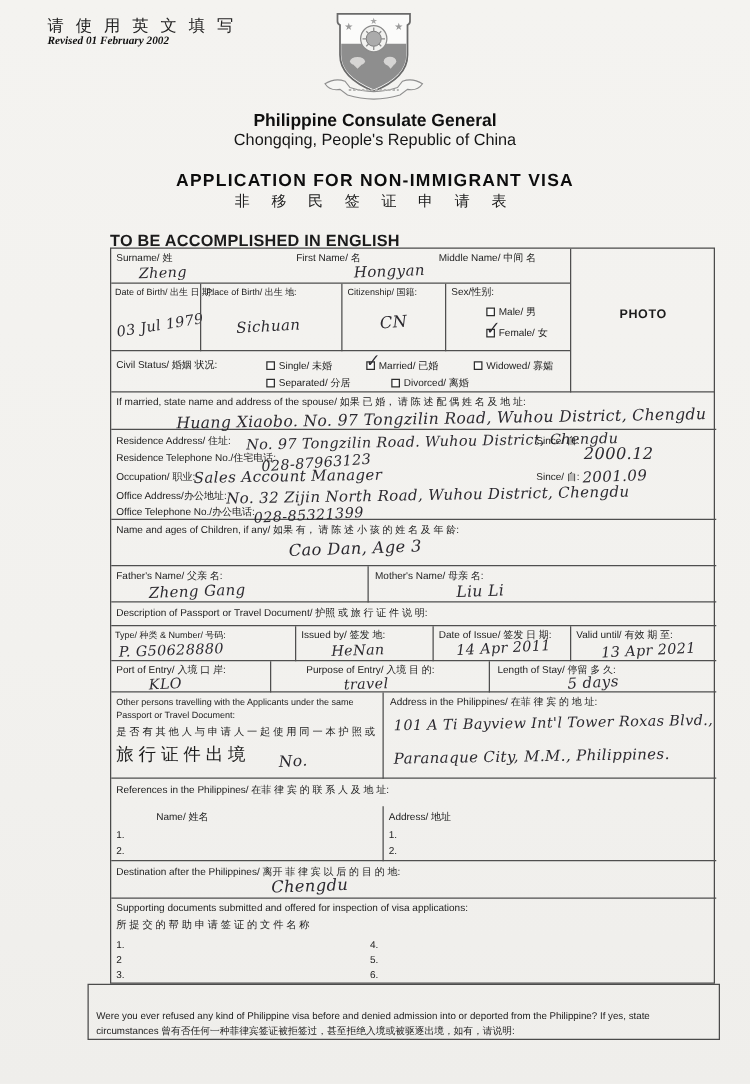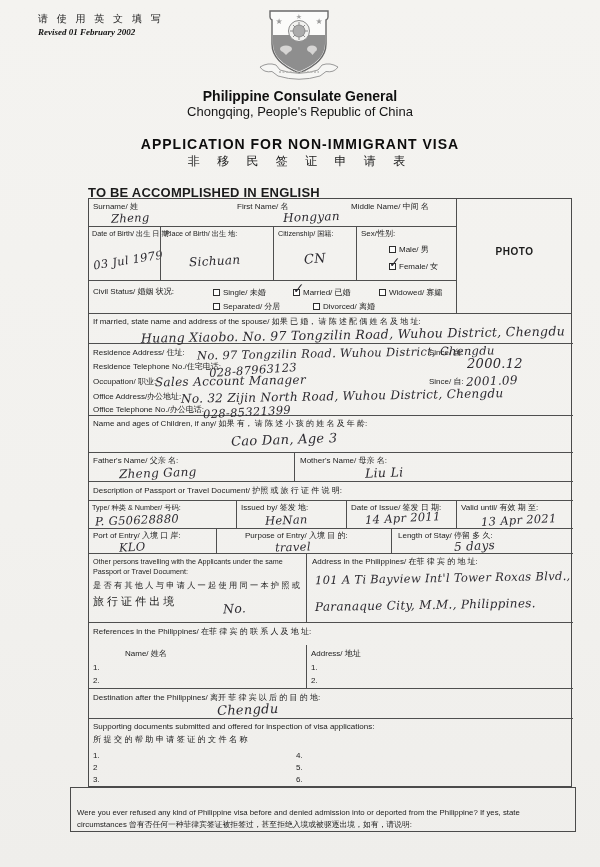--- a/index.html
+++ b/index.html
@@ -7,21 +7,21 @@
   body {
     background:#f3f2ef;
     font-family:"Liberation Sans", sans-serif;
     color:#1b1b1b;
     position:relative;
     overflow:hidden;
   }
   .page { position:absolute; inset:0; background:linear-gradient(180deg,#f4f3f0 0%,#f2f1ee 60%,#efeeeb 100%); }
 
   
-  .fill-note { position:absolute; left:38px; top:12px; font-size:10px; letter-spacing:3px; color:#222; }
+  .fill-note { position:absolute; left:38px; top:12px; font-size:13px; letter-spacing:3px; color:#222; }
   .revised   { position:absolute; left:38px; top:27px; font-size:9px; font-weight:bold; font-style:italic;
                font-family:"Liberation Serif", serif; color:#111; }
   .seal      { position:absolute; left:253px; top:4px; width:92px; height:80px; }
   .org       { position:absolute; left:0; top:88px;  width:600px; text-align:center; font-size:14px; font-weight:bold; color:#101010; }
   .org-loc   { position:absolute; left:0; top:104px; width:600px; text-align:center; font-size:13px; color:#161616; }
   .title-en  { position:absolute; left:0; top:136px; width:600px; text-align:center; font-size:14px; font-weight:bold; letter-spacing:1px; color:#0d0d0d; }
   .title-cn  { position:absolute; left:0; top:153px; width:600px; text-align:center; font-size:12px; letter-spacing:7px; color:#1a1a1a; }
   .instruction { position:absolute; left:88px; top:185px; font-size:13px; font-weight:bold; letter-spacing:0.2px;text-align:center; }
 
   
@@ -218,21 +218,21 @@
         <span class="lbl abs" style="left:6px;top:2px;">Length of Stay/ 停留 多 久:</span>
         <span class="hw abs" style="left:62px;top:10px;font-size:12px;transform:rotate(-3deg);">5 days</span>
       </div>
     </div>
 
     <div class="row bb" style="left:0;top:355px;width:484px;height:69px;">
       <div class="cell" style="left:0;top:0;width:217px;height:69px;">
         <span class="lbl lbl-sm abs" style="left:4px;top:3px;">Other persons travelling with the Applicants under the same</span>
         <span class="lbl lbl-sm abs" style="left:4px;top:13px;">Passport or Travel Document:</span>
         <span class="lbl abs" style="left:4px;top:27px;font-size:8.2px;">是 否 有 其 他 人 与 申 请 人 一 起 使 用 同 一 本 护 照 或</span>
-        <span class="lbl abs" style="left:4px;top:41px;font-size:11px;">旅 行 证 件 出 境</span>
+        <span class="lbl abs" style="left:4px;top:41px;font-size:14px;">旅 行 证 件 出 境</span>
         <span class="hw abs" style="left:134px;top:47px;font-size:12.5px;transform:rotate(-3deg);">No.</span>
       </div>
       <div class="cell bl" style="left:217px;top:0;width:267px;height:69px;">
         <span class="lbl abs" style="left:5px;top:3px;">Address in the Philippines/ 在菲 律 宾 的 地 址:</span>
         <span class="hw abs" style="left:8px;top:17px;font-size:11.5px;transform:rotate(-1deg);">101 A Ti Bayview Int'l Tower Roxas Blvd.,</span>
         <span class="hw abs" style="left:8px;top:44px;font-size:12px;transform:rotate(-1deg);">Paranaque City, M.M., Philippines.</span>
       </div>
     </div>
 
     <div class="row bb" style="left:0;top:424px;width:484px;height:66px;">

